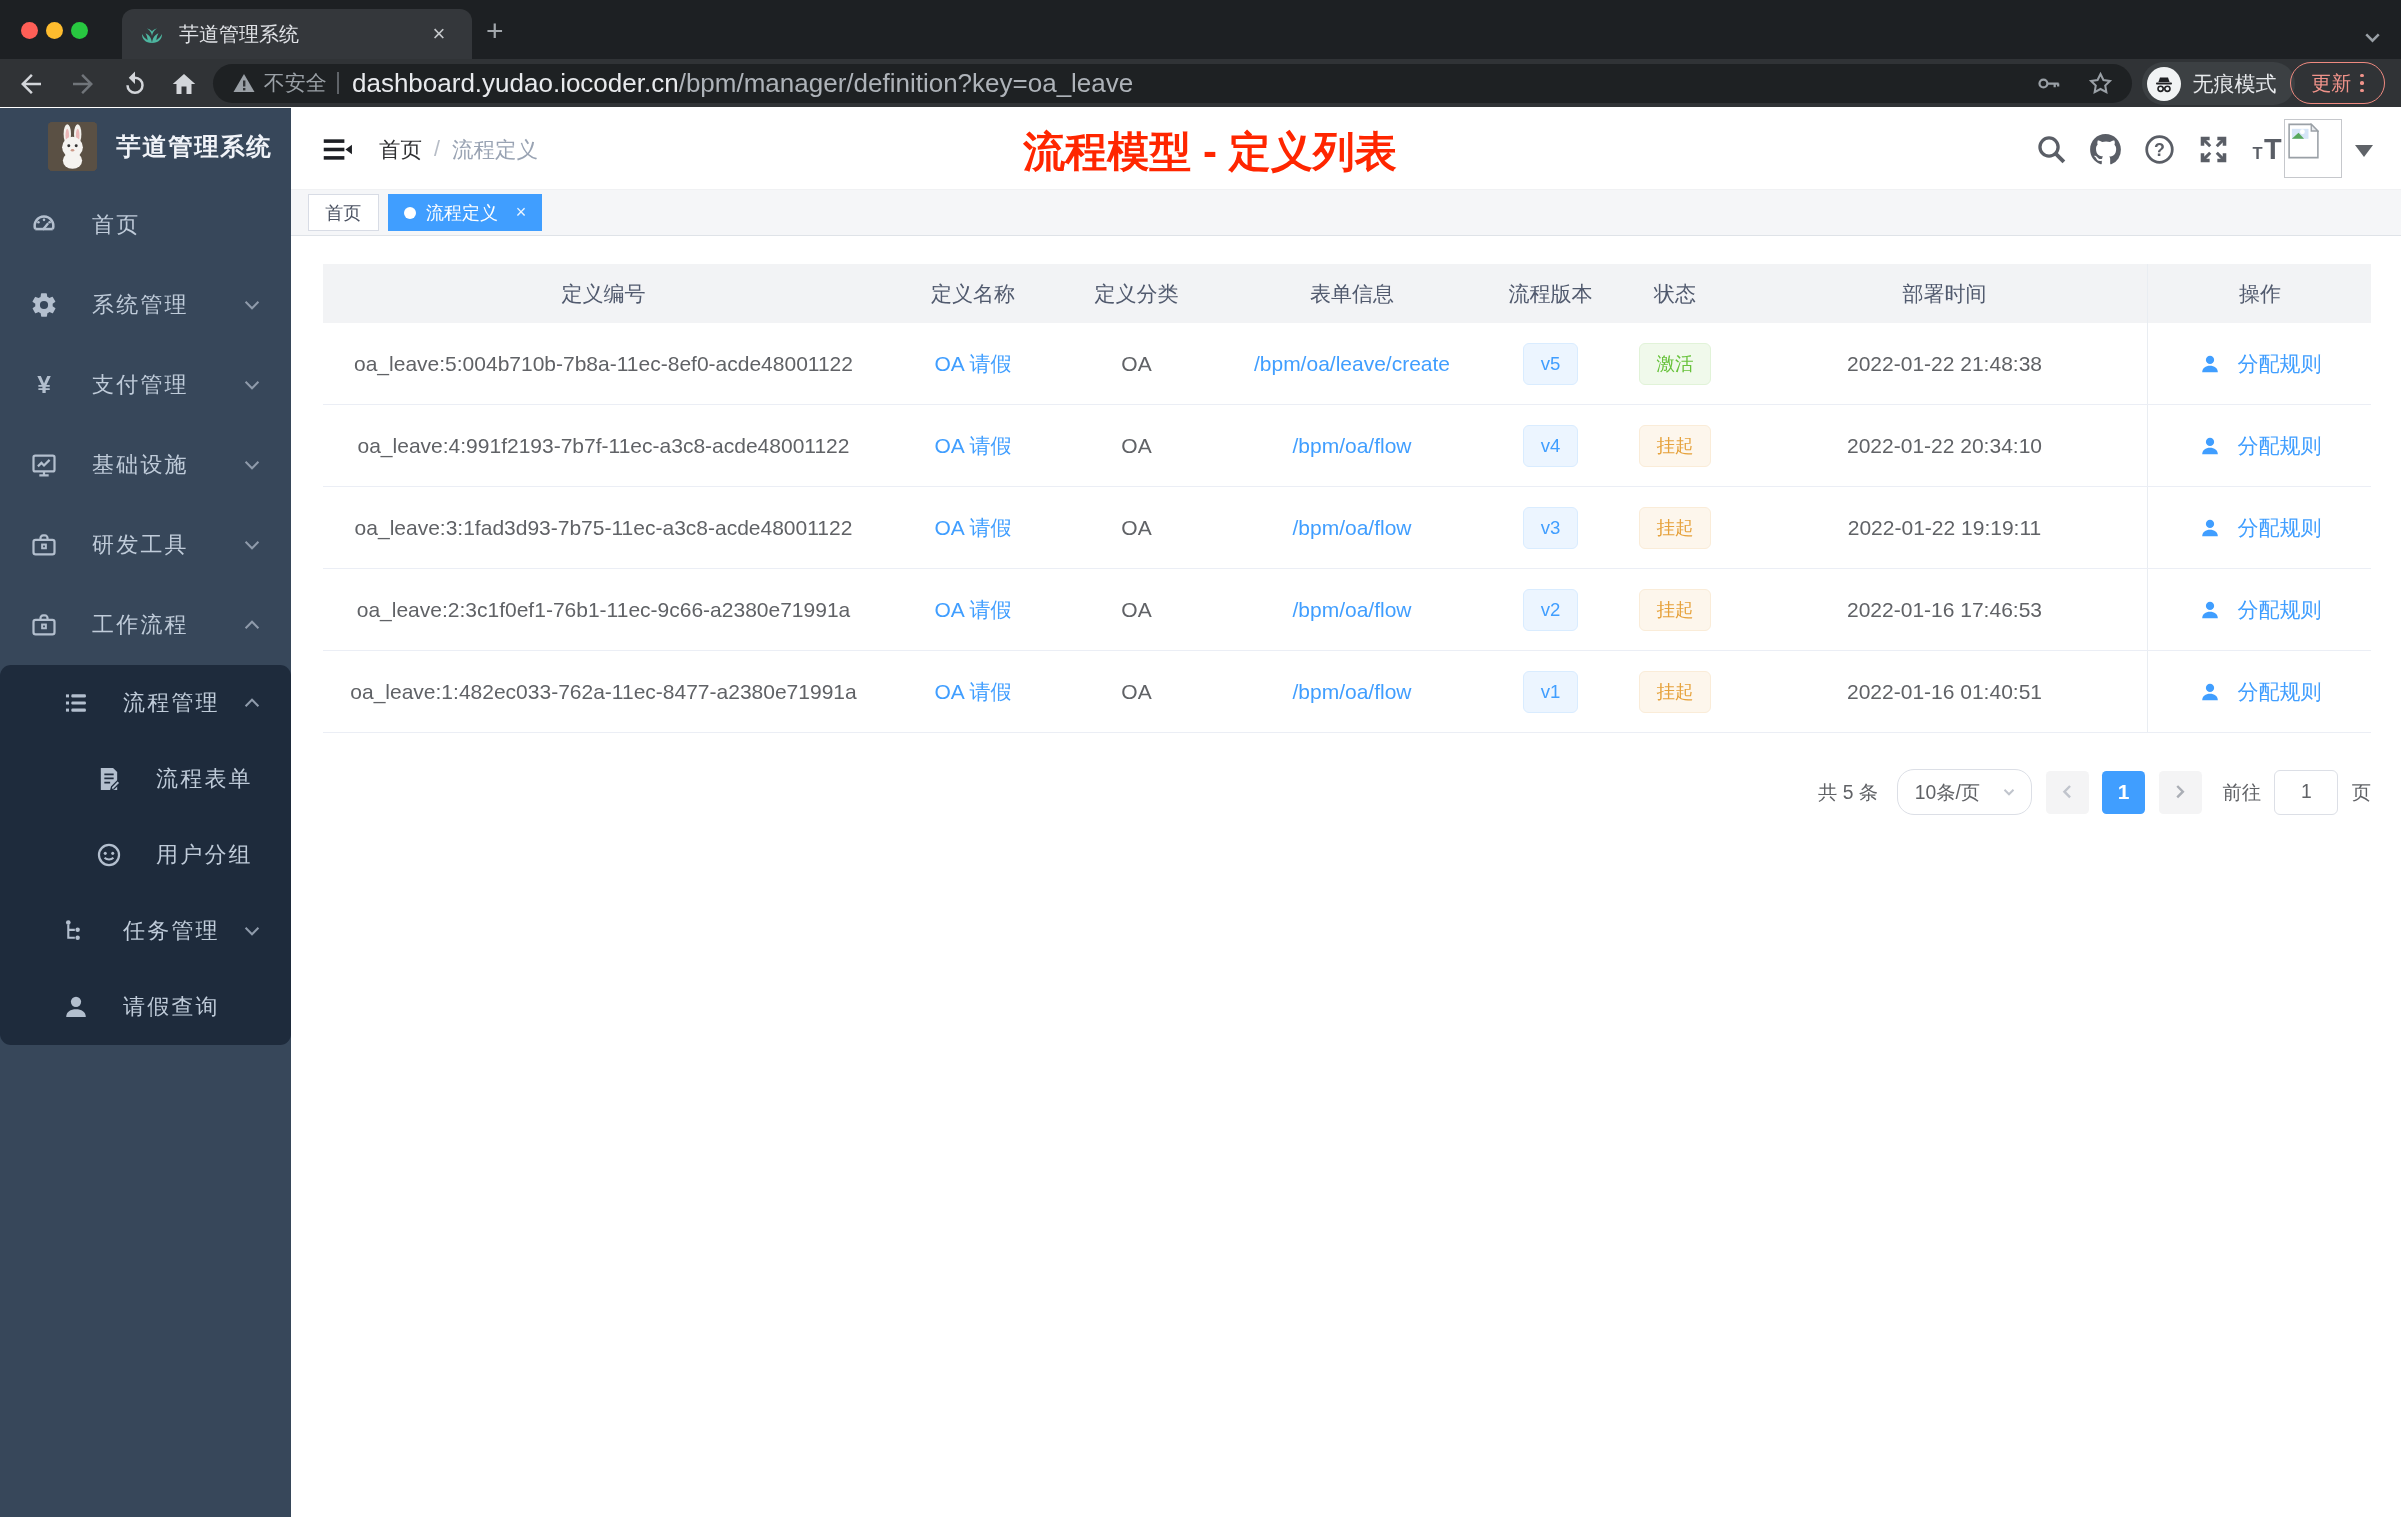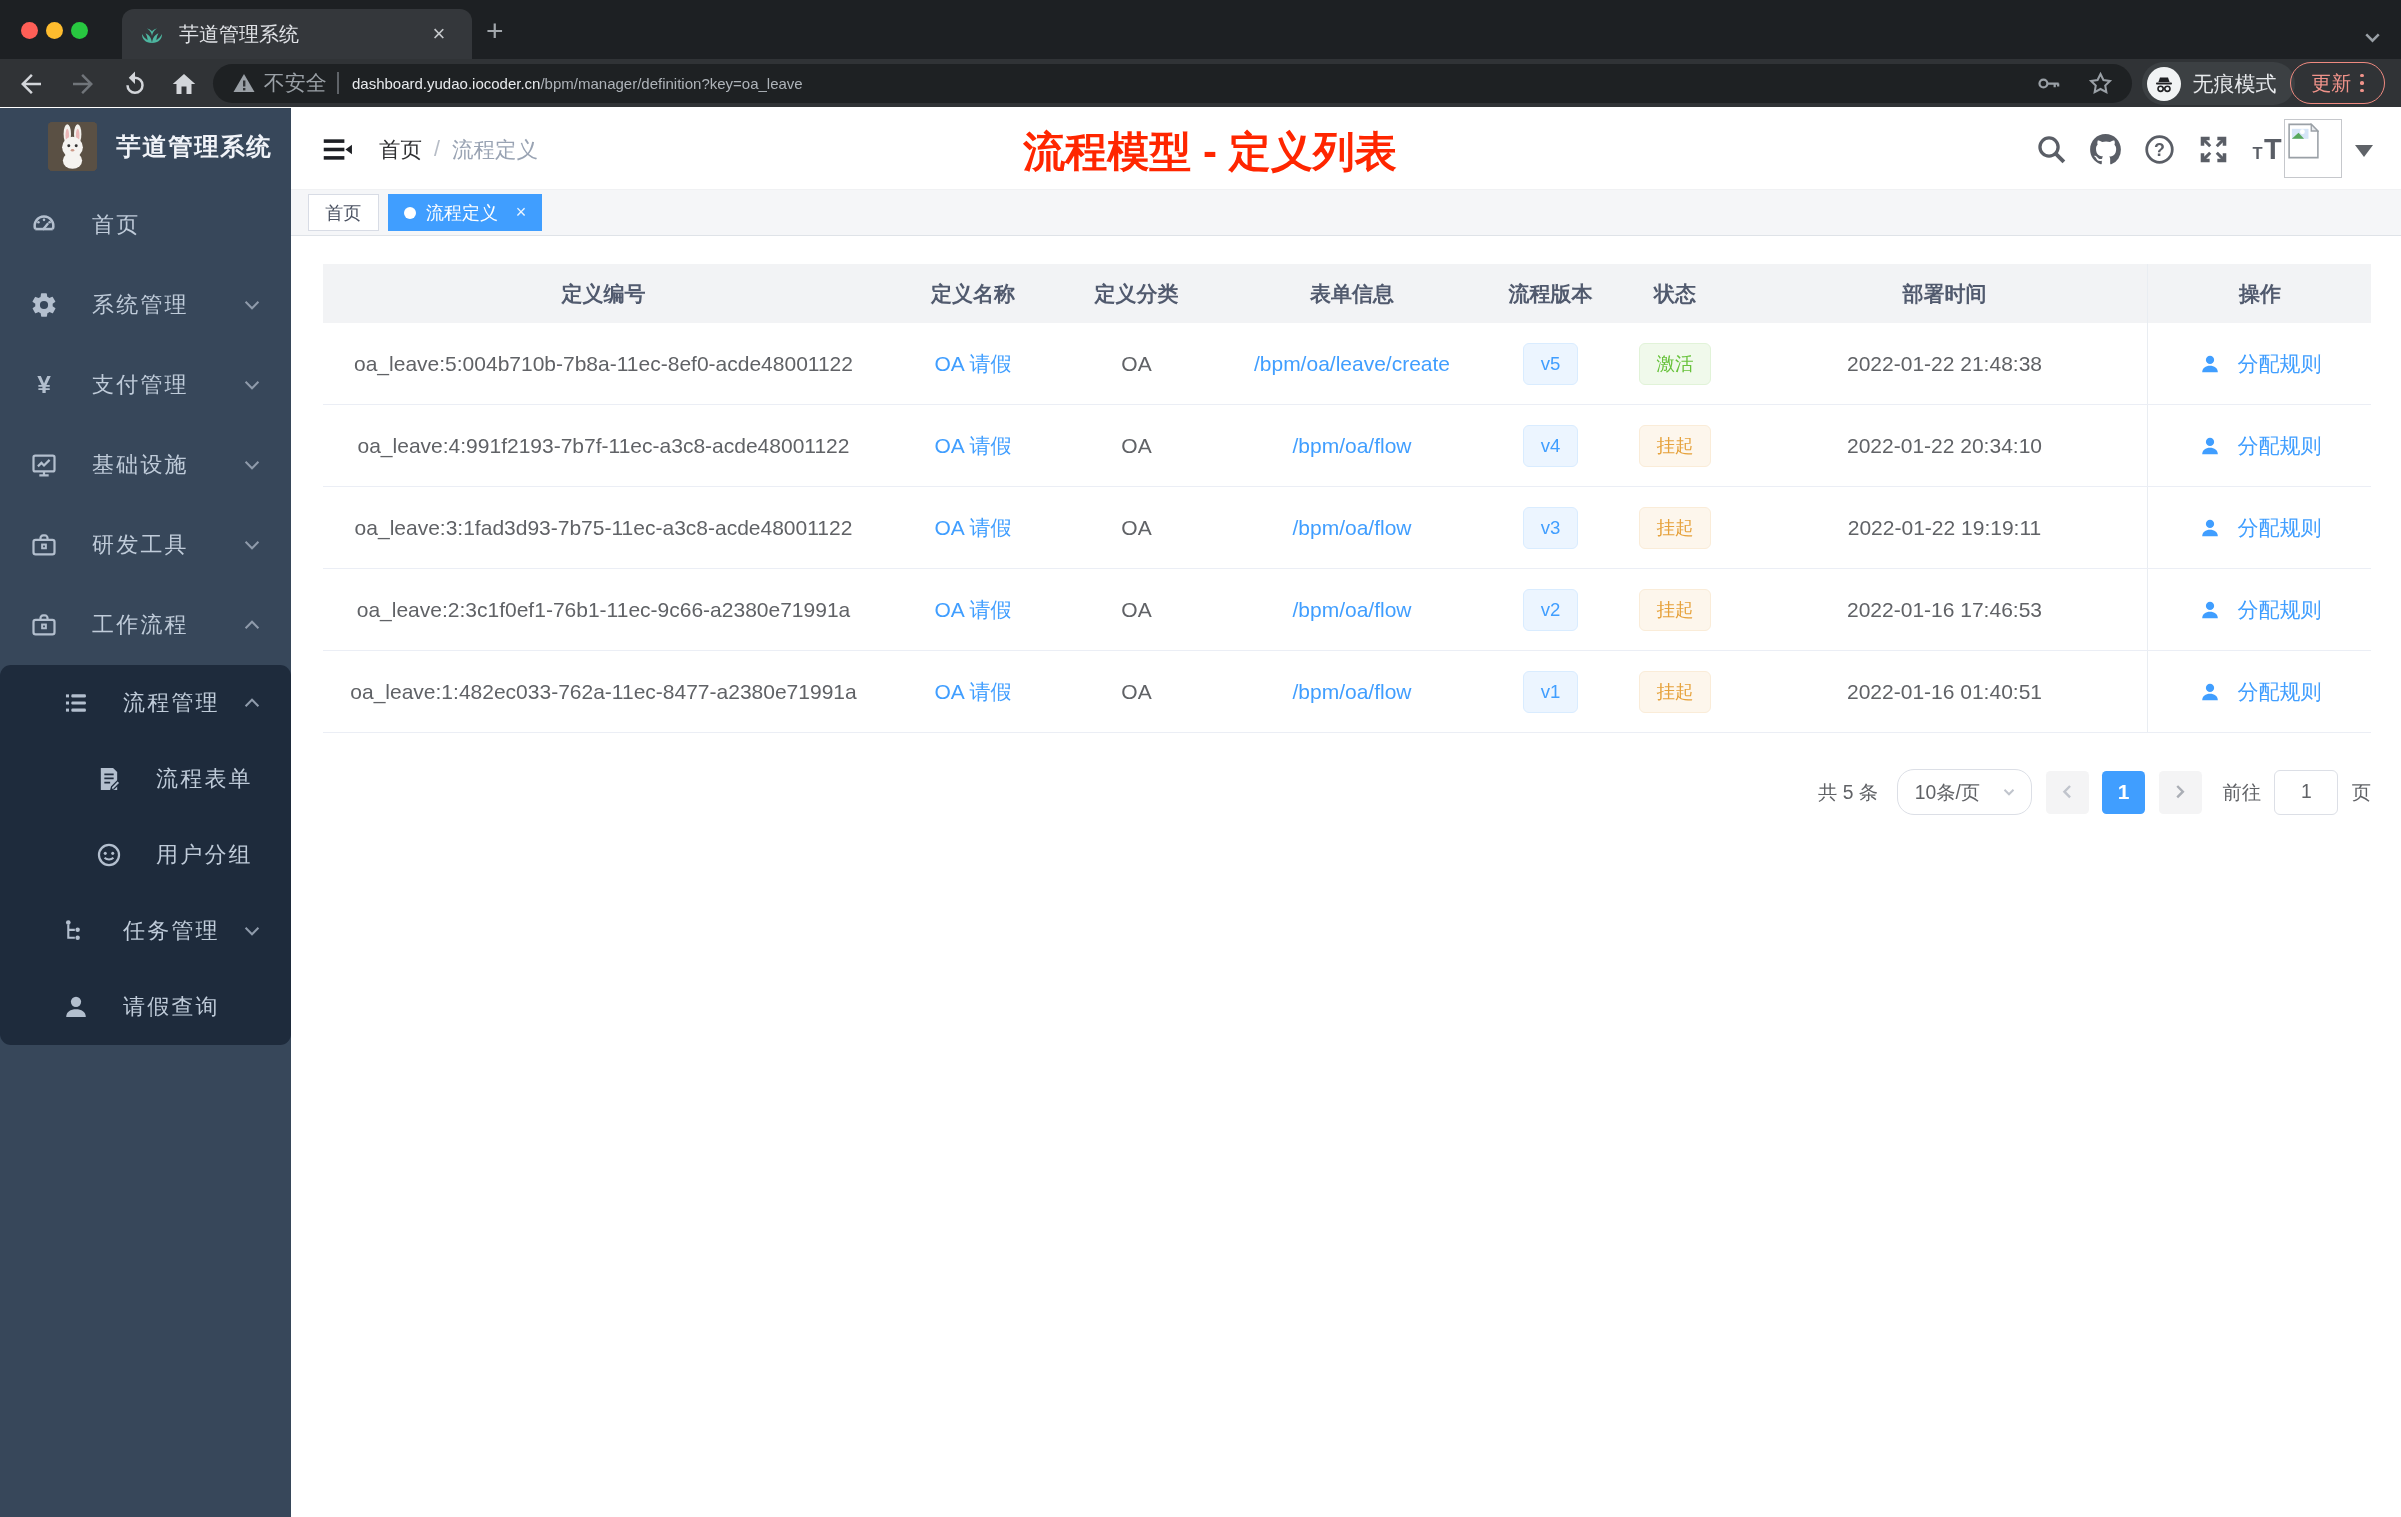--- a/index.html
+++ b/index.html
@@ -18,21 +18,21 @@
   .tab-title { color:#dfe1e5; font-size:20px; margin-left:15px; flex:1; white-space:nowrap; overflow:hidden; }
   .tab-close { color:#c6c9cc; font-size:22px; width:30px; text-align:center; cursor:default; }
   .newtab-btn { position:absolute; left:486px; top:16.3px; color:#a2a7ac; font-size:30px; line-height:30px; }
   .tabsearch { position:absolute; left:2360px; top:25px; color:#9aa0a6; }
   .toolbar { position:absolute; left:0; top:59px; width:2401px; height:48px; background:#303336; }
   .navbtn { position:absolute; top:9.7px; width:30px; height:30px; color:#d3d6da; }
   .omnibox { position:absolute; left:213px; top:4.5px; width:1919px; height:39px; background:#1e2123;
              border-radius:20px; display:flex; align-items:center; padding:0 19.3px; }
   .sec-label { color:#9aa0a6; font-size:21px; margin:0 10.4px 0 7.4px; }
   .omni-div { width:1.5px; height:22px; background:#5f6368; margin-right:13.4px; }
-  .url { font-size:15px; white-space:nowrap; }
+  .url { font-size:26px; white-space:nowrap; }
   .url .domain { color:#e8eaed; }
   .url .path { color:#aeb3b9; }
   .omni-right { position:absolute; right:18px; top:0; height:39px; display:flex; align-items:center; gap:25px; }
   .incog-chip { position:absolute; left:2142px; top:3px; height:43px; background:#3c4043; border-radius:21.5px;
                 display:flex; align-items:center; padding:0 18px 0 4.5px; gap:12px; }
   .incog-circle { width:34px; height:34px; border-radius:50%; background:#f1f3f4; display:flex; align-items:center; justify-content:center; }
   .incog-label { color:#e8eaed; font-size:21px; }
   .update-pill { position:absolute; left:2290px; top:3px; height:42px; width:95px; border:1.5px solid #ef8a80;
                  border-radius:21px; display:flex; align-items:center; justify-content:center; gap:9px; color:#f0938a; font-size:20px; }
   .dots3 { display:flex; flex-direction:column; gap:3.7px; }
@@ -74,21 +74,21 @@
              display:flex; align-items:center; gap:9px; }
   .tag { height:37px; display:flex; align-items:center; font-size:18px; padding:0 16.3px; background:#fff;
          border:0.7px solid #d8dce5; color:#495060; }
   .tag.active { background:#409eff; border-color:#409eff; color:#fff; gap:10.4px; padding:0 15px; }
   .tag .dot { width:12px; height:12px; border-radius:50%; background:#fff; }
   .tag .close-x { font-size:18px; margin-left:7.4px; opacity:.9; }
 
   .content { position:relative; height:1282px; background:#fff; }
   .table-wrap { position:absolute; left:32px; top:28px; width:2048px; font-size:21px; color:#606266; }
   .t-head { display:flex; background:#f2f3f5; height:59px; }
-  .t-head .cell { font-weight:bold; color:#515a6e; }
+  .t-head .cell { font-weight:normal; color:#515a6e; }
   .t-row { display:flex; height:82px; border-bottom:0.7px solid #ebeef5; background:#fff; }
   .cell { display:flex; align-items:center; justify-content:center; text-align:center; flex:none; padding:0 6px; }
   .cell-op { border-left:1.5px solid #e9edf2; }
   .link { color:#409eff; text-decoration:none; cursor:pointer; }
   .badge { display:inline-flex; align-items:center; justify-content:center; height:42px; padding:0 16.3px;
            border-radius:6px; font-size:18.6px; }
   .badge-version { background:#ecf5ff; border:0.7px solid #d9ecff; color:#409eff; }
   .badge-success { background:#f0f9eb; border:0.7px solid #e1f3d8; color:#67c23a; }
   .badge-warning { background:#fdf6ec; border:0.7px solid #faecd8; color:#e6a23c; }
   .op-inner { display:flex; align-items:center; gap:17px; }

